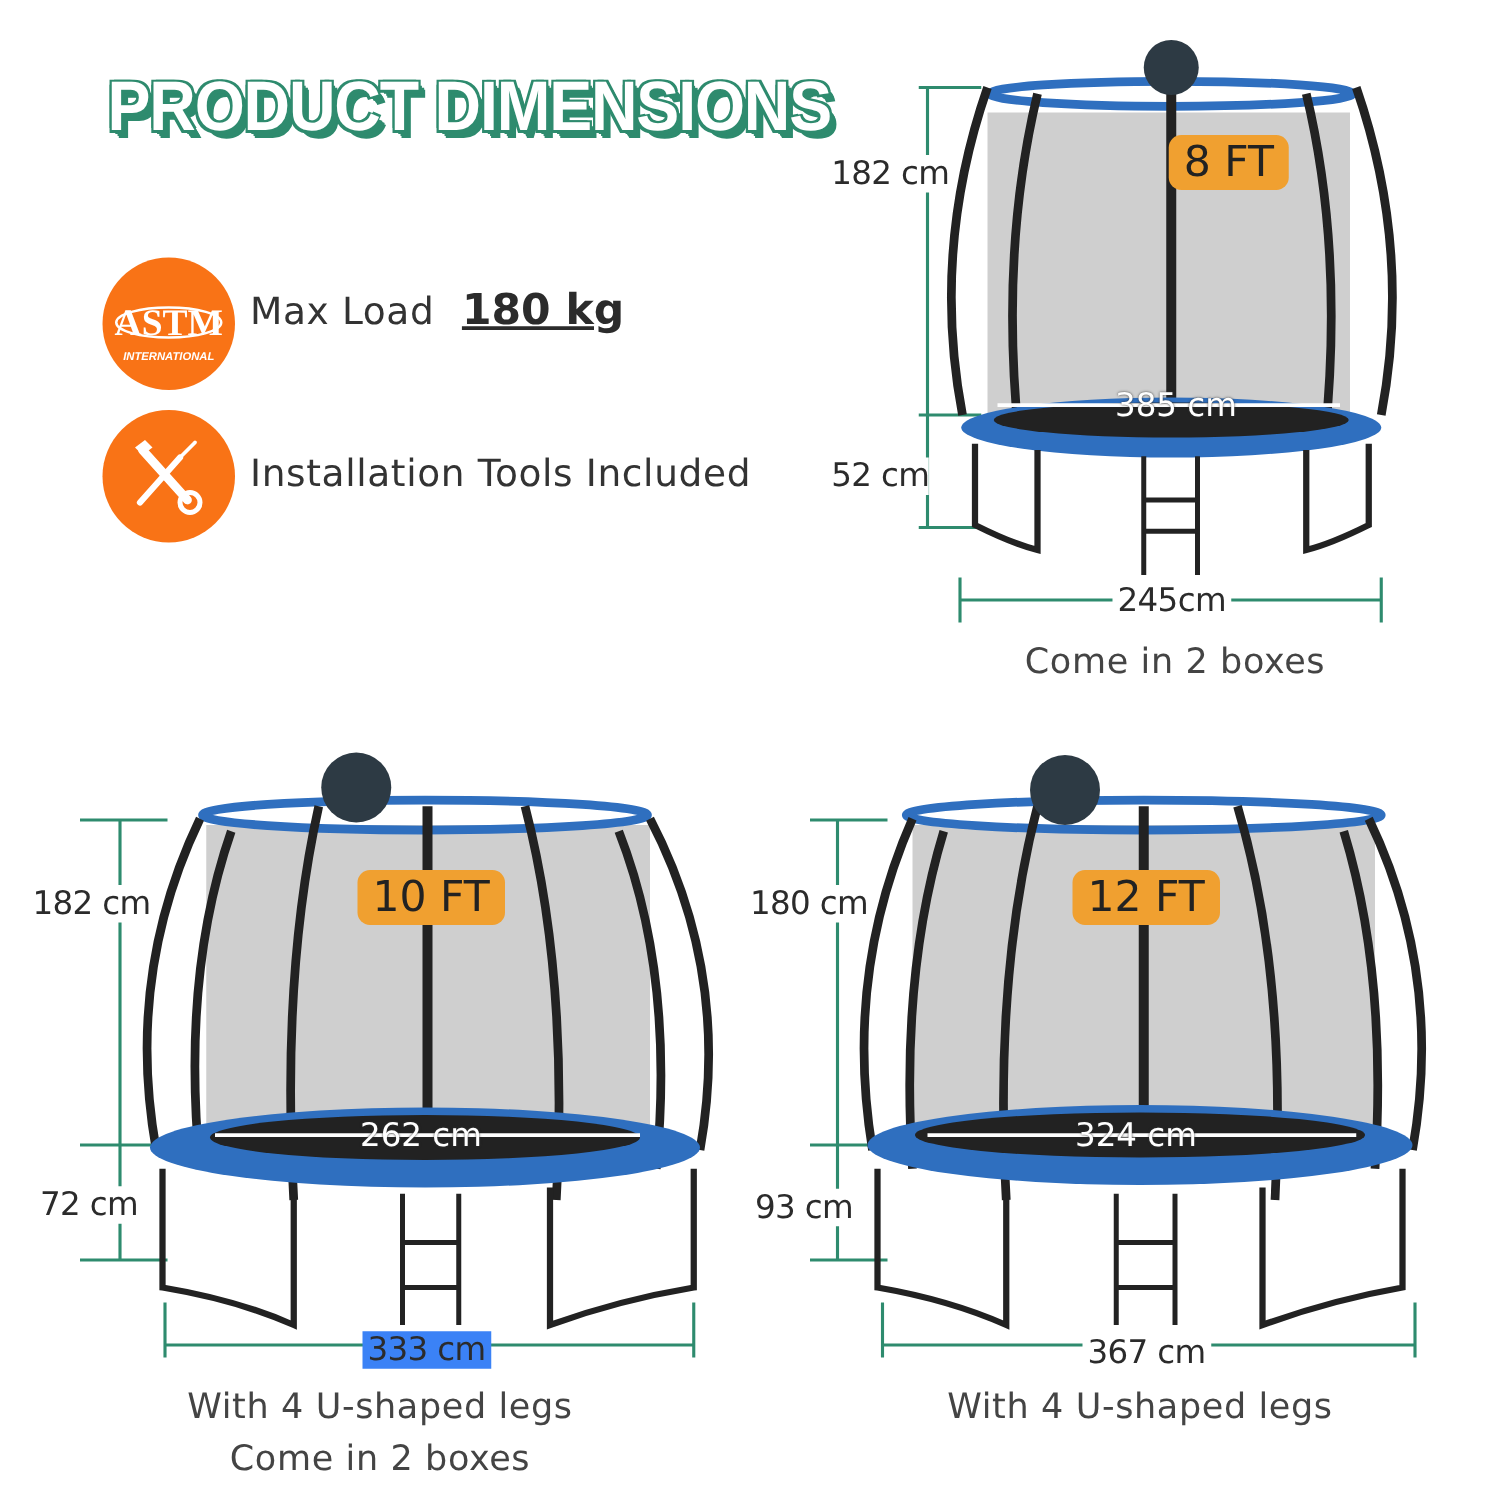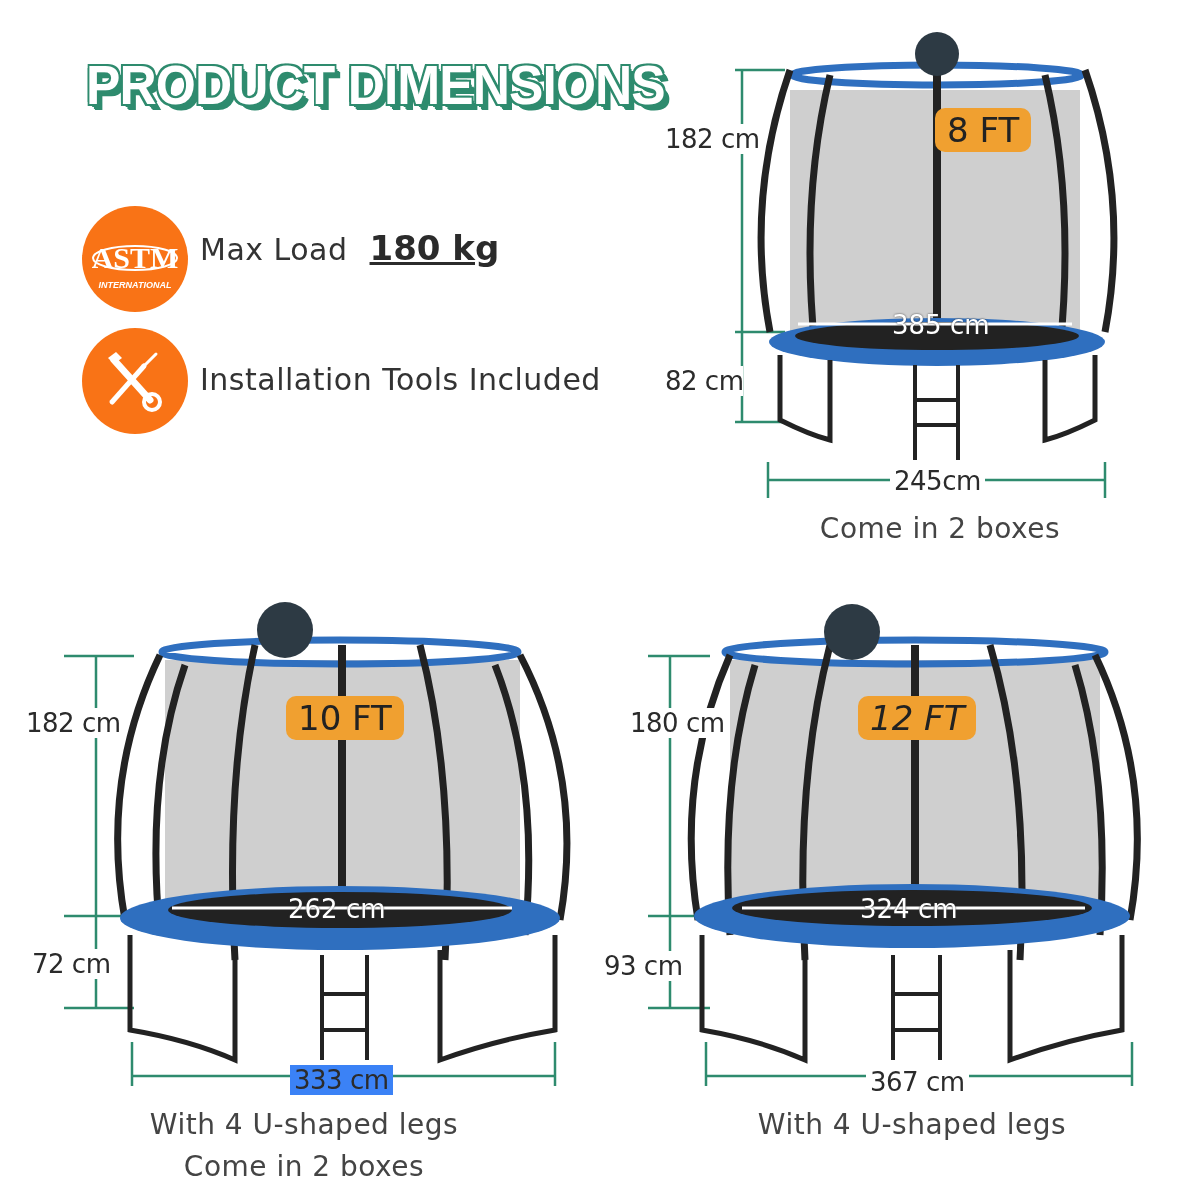--- a/index.html
+++ b/index.html
@@ -66,21 +66,21 @@
     <line x1="308" y1="345" x2="308" y2="440" stroke="#222" stroke-width="4"></line>
     <line x1="265" y1="380" x2="308" y2="380" stroke="#222" stroke-width="4"></line>
     <line x1="265" y1="405" x2="308" y2="405" stroke="#222" stroke-width="4"></line>
     <line x1="148" y1="304" x2="422" y2="304" stroke="#fff" stroke-width="3"></line>
     <line class="gline" x1="118" y1="460" x2="455" y2="460"></line>
     <line class="gline" x1="118" y1="442" x2="118" y2="478"></line>
     <line class="gline" x1="455" y1="442" x2="455" y2="478"></line>
   </svg>
   <div class="abs size-badge" style="left:240px;top:88px;margin-left:45px;">8 FT</div>
   <div class="abs dim" style="left:15px;top:104px;background:#fff;">182 cm</div>
-  <div class="abs dim" style="left:15px;top:346px;background:#fff;">82 cm</div>
+  <div class="abs dim" style="left:15px;top:346px;background:#fff;">52 cm</div>
   <div class="abs inner-dim" style="left:242px;top:290px;">385 cm</div>
   <div class="abs dim" style="left:240px;top:446px;background:#fff;padding:0 4px;">245cm</div>
   <div class="abs cap" style="left:80px;top:488px;">
     <div>Come in 2 boxes</div>
   </div>
 </div>
 
 <div class="abs" style="left:0;top:600px;width:600px;height:600px;">
   <svg class="abs" style="left:0;top:0;" width="600" height="600">
     <line class="gline" x1="64" y1="56" x2="134" y2="56"></line>
@@ -143,21 +143,21 @@
     <path d="M532 335 L532 430 Q475 440 420 460 L420 350" stroke="#222" stroke-width="5" fill="none"></path>
     <line x1="303" y1="355" x2="303" y2="460" stroke="#222" stroke-width="4"></line>
     <line x1="350" y1="355" x2="350" y2="460" stroke="#222" stroke-width="4"></line>
     <line x1="303" y1="394" x2="350" y2="394" stroke="#222" stroke-width="4"></line>
     <line x1="303" y1="430" x2="350" y2="430" stroke="#222" stroke-width="4"></line>
     <line x1="152" y1="308" x2="495" y2="308" stroke="#fff" stroke-width="3"></line>
     <line class="gline" x1="116" y1="476" x2="542" y2="476"></line>
     <line class="gline" x1="116" y1="442" x2="116" y2="486"></line>
     <line class="gline" x1="542" y1="442" x2="542" y2="486"></line>
   </svg>
-  <div class="abs size-badge" style="left:268px;top:96px;font-style:italic;">12 FT</div>
-  <div class="abs dim" style="left:10px;top:108px;background:#fff;margin-left:30px;">180 cm</div>
+  <div class="abs size-badge" style="left:268px;top:96px;">12 FT</div>
+  <div class="abs dim" style="left:10px;top:108px;background:#fff;">180 cm</div>
   <div class="abs dim" style="left:14px;top:351px;background:#fff;">93 cm</div>
   <div class="abs inner-dim" style="left:270px;top:294px;">324 cm</div>
   <div class="abs dim" style="left:276px;top:467px;background:#fff;padding:0 4px;">367 cm</div>
   <div class="abs cap" style="left:112px;top:504px;">
     <div>With 4 U-shaped legs</div>
   </div>
 </div>
 
 </body></html>

